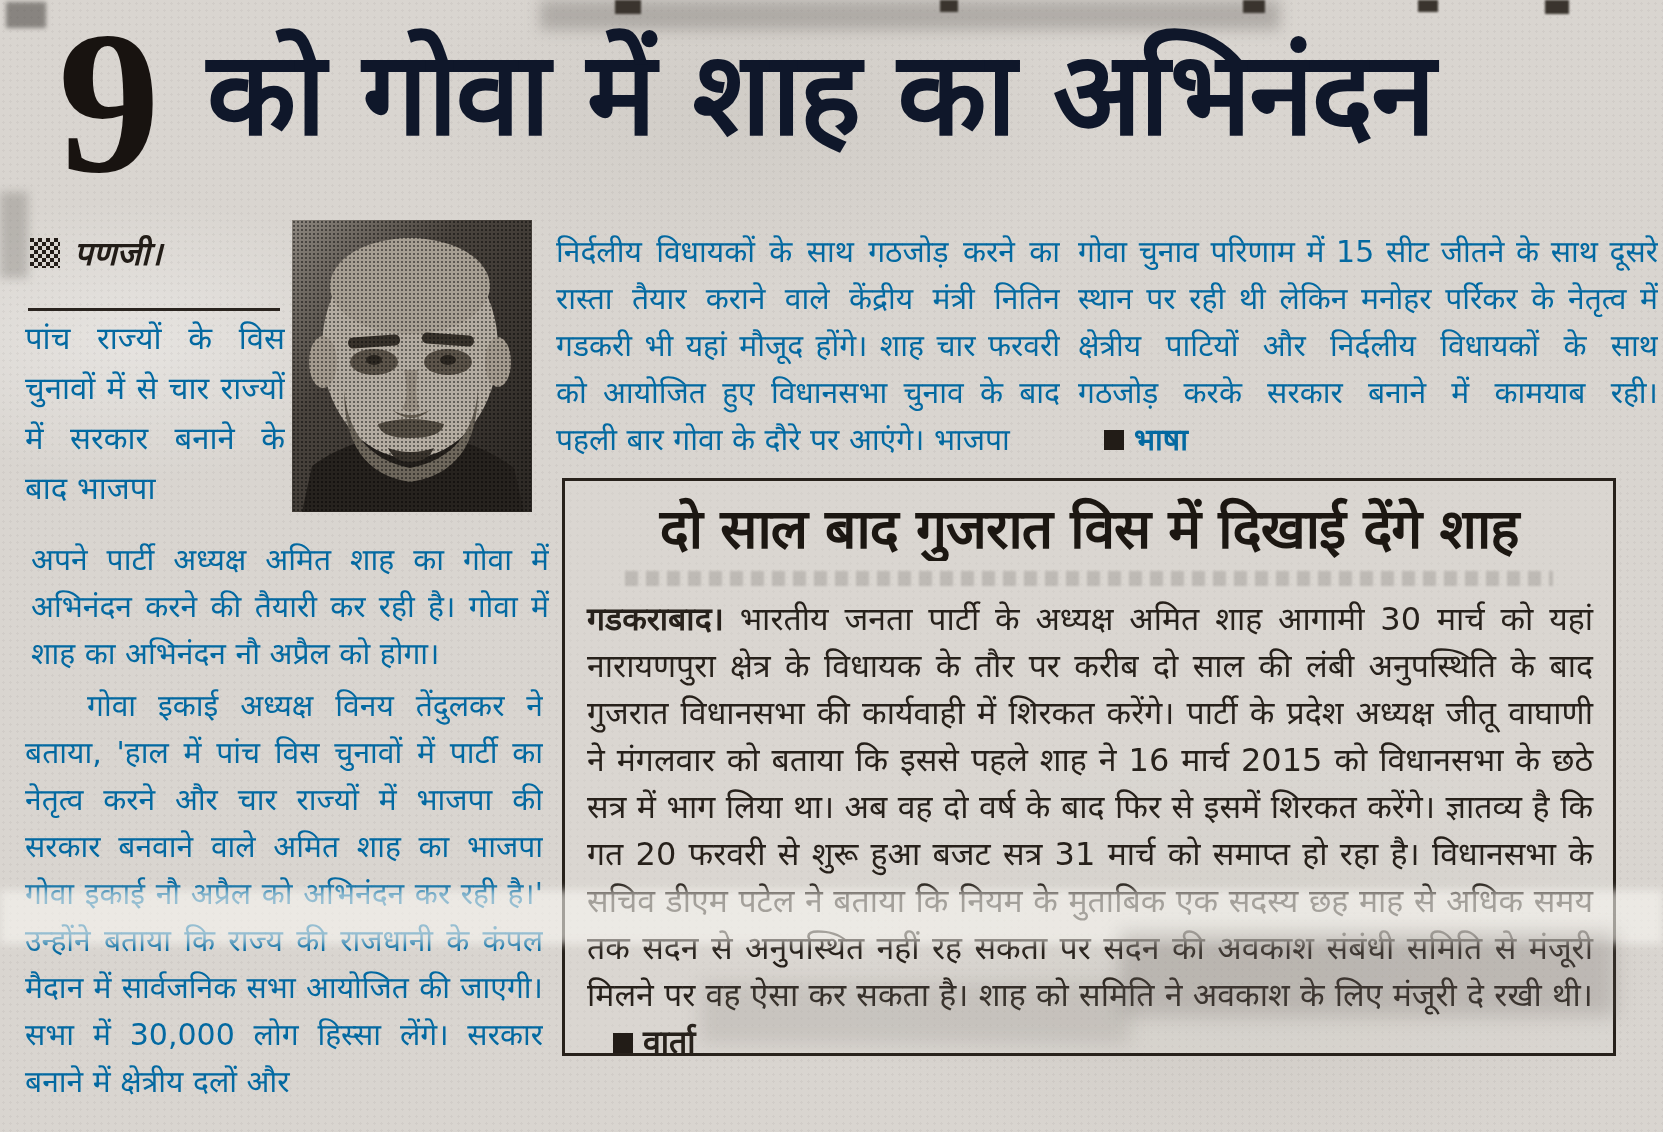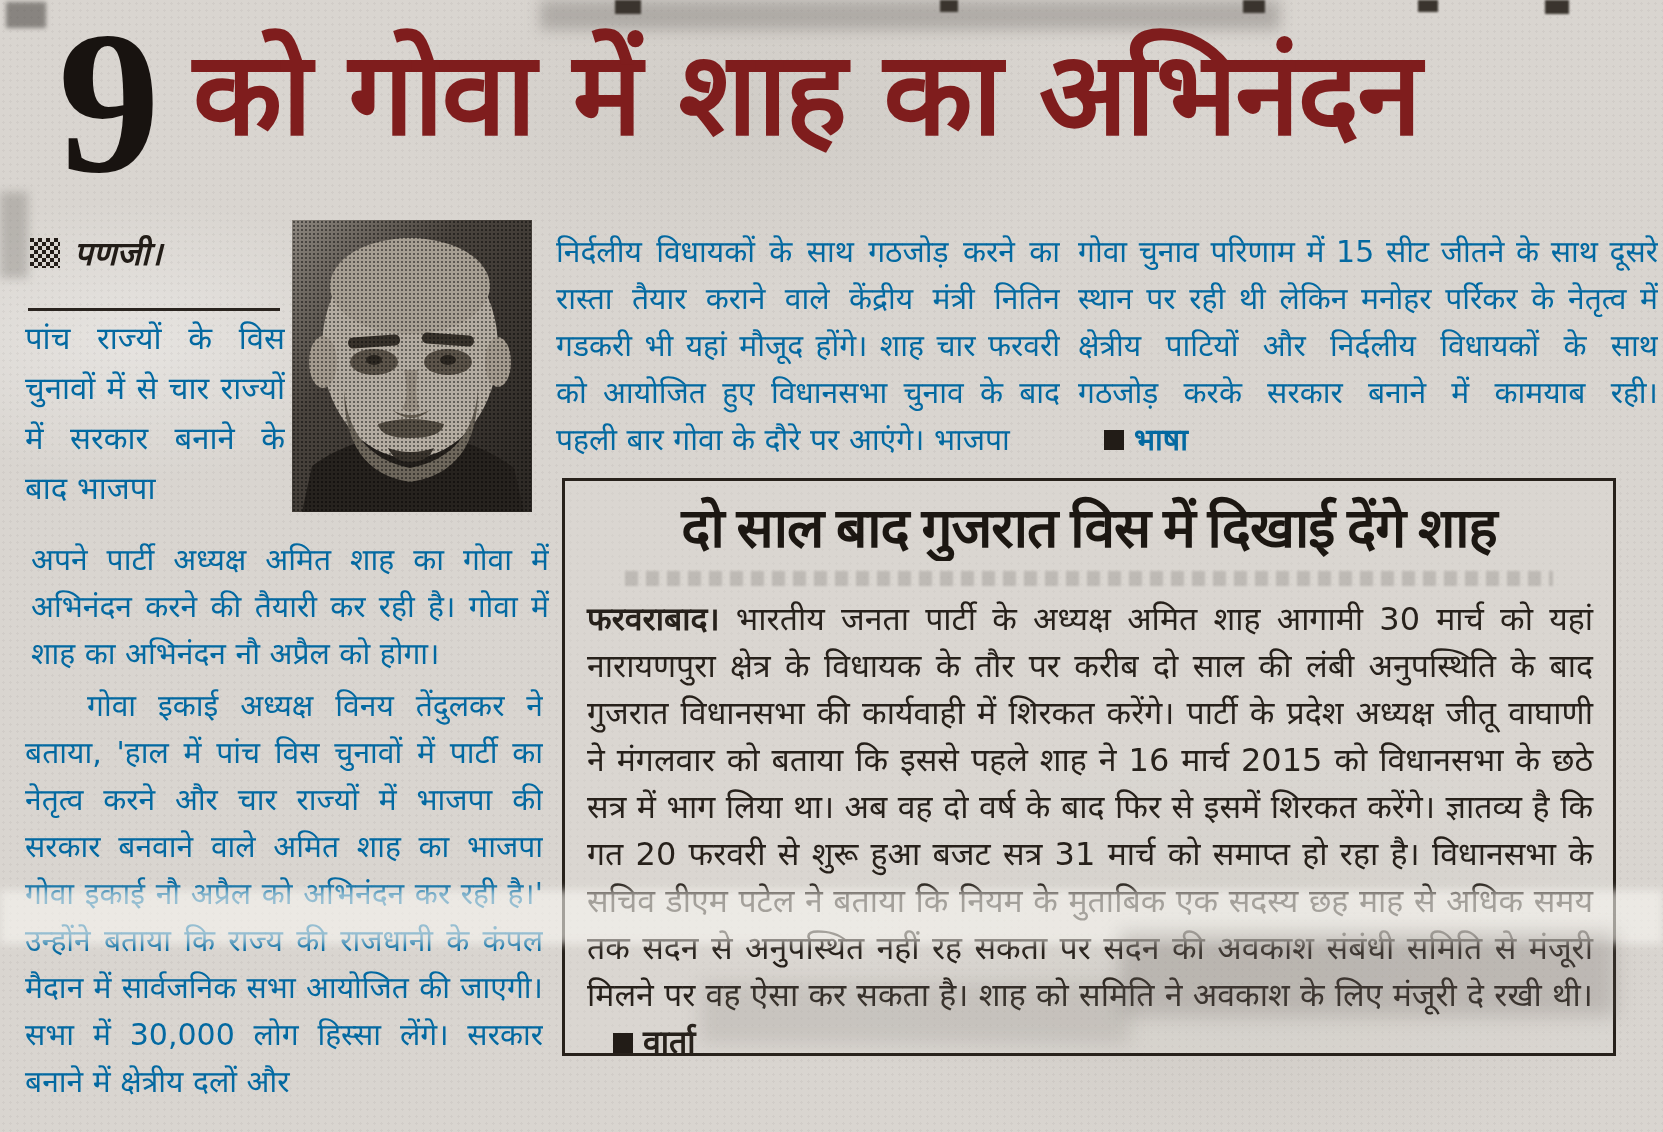--- a/index.html
+++ b/index.html
@@ -22,22 +22,22 @@
   }
   .abs { position:absolute; }
 
   
   .headline-row { left:58px; top:14px; width:1596px; height:196px; display:flex; align-items:flex-start; overflow:hidden; }
   .headline-number {
     font-family:"Liberation Serif","DejaVu Serif",serif;
     font-size:204px; line-height:176px; font-weight:bold; letter-spacing:-6px; color:#181310;
   }
   .headline-text {
-    font-size:116px; line-height:160px; font-weight:bold; color:#7f1d1d;
-    margin-left:39px; letter-spacing:-2px; white-space:nowrap;
+    font-size:116px; line-height:160px; font-weight:bold; color:#0f172a;
+    margin-left:53px; letter-spacing:-2px; white-space:nowrap;
   }
 
   
   .location-line { left:30px; top:230px; width:250px; font-size:33px; font-weight:bold; display:flex; align-items:center; gap:14px;font-style:italic; }
   .checker-bullet {
     width:30px; height:30px; display:inline-block; background:#221c17;
     background-image:
       linear-gradient(45deg, #d9d5d0 25%, transparent 25%, transparent 75%, #d9d5d0 75%),
       linear-gradient(45deg, #d9d5d0 25%, transparent 25%, transparent 75%, #d9d5d0 75%);
     background-size:8px 8px; background-position:0 0,4px 4px;
@@ -58,21 +58,21 @@
   }
 
   
   .col2 { left:556px; top:228px; width:504px; height:240px; }
   .col3 { left:1078px; top:228px; width:580px; height:240px; }
   .agency { font-weight:bold; white-space:nowrap; }
   .agency .sq { display:inline-block; width:20px; height:20px; background:#221c17; margin:0 10px 0 26px; }
 
   
   .box { left:562px; top:478px; width:1054px; height:578px; border:3px solid #27211b; background:rgba(222,218,212,.35); overflow:hidden; }
-  .box-headline { text-align:center; font-size:55px; line-height:64px; font-weight:bold; padding-top:16px; color:#1c1712; letter-spacing:-1px; white-space:nowrap; overflow:hidden;font-family:Liberation Serif, serif; }
+  .box-headline { text-align:center; font-size:55px; line-height:64px; font-weight:bold; padding-top:16px; color:#1c1712; letter-spacing:-1px; white-space:nowrap; overflow:hidden; }
   .ghost-strip {
     height:15px; margin:10px 60px 2px 60px; opacity:.45; filter:blur(1px);
     background:repeating-linear-gradient(90deg, rgba(105,100,95,.55) 0 13px, transparent 13px 21px);
   }
   .box-body { padding:8px 20px 0 22px; font-size:32px; line-height:47px; text-align:justify; color:#27211b; height:500px; overflow:hidden; }
   .dateline { font-weight:bold; }
 
   
   .band-light { left:0; top:890px; width:1663px; height:54px; background:rgba(248,246,242,.6); filter:blur(4px); pointer-events:none; }
   .band-top-gray { left:540px; top:0; width:740px; height:30px; background:rgba(128,124,120,.45); filter:blur(7px); pointer-events:none; }
@@ -153,21 +153,21 @@
 
 <div class="abs para col3">
   <span>गोवा चुनाव परिणाम में 15 सीट जीतने के साथ दूसरे स्थान पर रही थी लेकिन मनोहर पर्रिकर के नेतृत्व में क्षेत्रीय पाटियों और निर्दलीय विधायकों के साथ गठजोड़ करके सरकार बनाने में कामयाब रही।</span>
   <span class="agency"><span class="sq"></span><span>भाषा</span></span>
 </div>
 
 <div class="abs box">
   <div class="box-headline">दो साल बाद गुजरात विस में दिखाई देंगे शाह</div>
   <div class="ghost-strip"></div>
   <div class="box-body">
-    <span class="dateline">फरवराबाद।</span>
+    <span class="dateline">गडकराबाद।</span>
     <span>भारतीय जनता पार्टी के अध्यक्ष अमित शाह आगामी 30 मार्च को यहां नारायणपुरा क्षेत्र के विधायक के तौर पर करीब दो साल की लंबी अनुपस्थिति के बाद गुजरात विधानसभा की कार्यवाही में शिरकत करेंगे। पार्टी के प्रदेश अध्यक्ष जीतू वाघाणी ने मंगलवार को बताया कि इससे पहले शाह ने 16 मार्च 2015 को विधानसभा के छठे सत्र में भाग लिया था। अब वह दो वर्ष के बाद फिर से इसमें शिरकत करेंगे। ज्ञातव्य है कि गत 20 फरवरी से शुरू हुआ बजट सत्र 31 मार्च को समाप्त हो रहा है। विधानसभा के सचिव डीएम पटेल ने बताया कि नियम के मुताबिक एक सदस्य छह माह से अधिक समय तक सदन से अनुपस्थित नहीं रह सकता पर सदन की अवकाश संबंधी समिति से मंजूरी मिलने पर वह ऐसा कर सकता है। शाह को समिति ने अवकाश के लिए मंजूरी दे रखी थी।</span>
     <span class="agency"><span class="sq"></span><span>वार्ता</span></span>
   </div>
 </div>
 
 <div class="abs band-light"></div>
 <div class="abs smudge-br"></div>
 <div class="abs smudge-bm"></div>
 
 </body></html>

